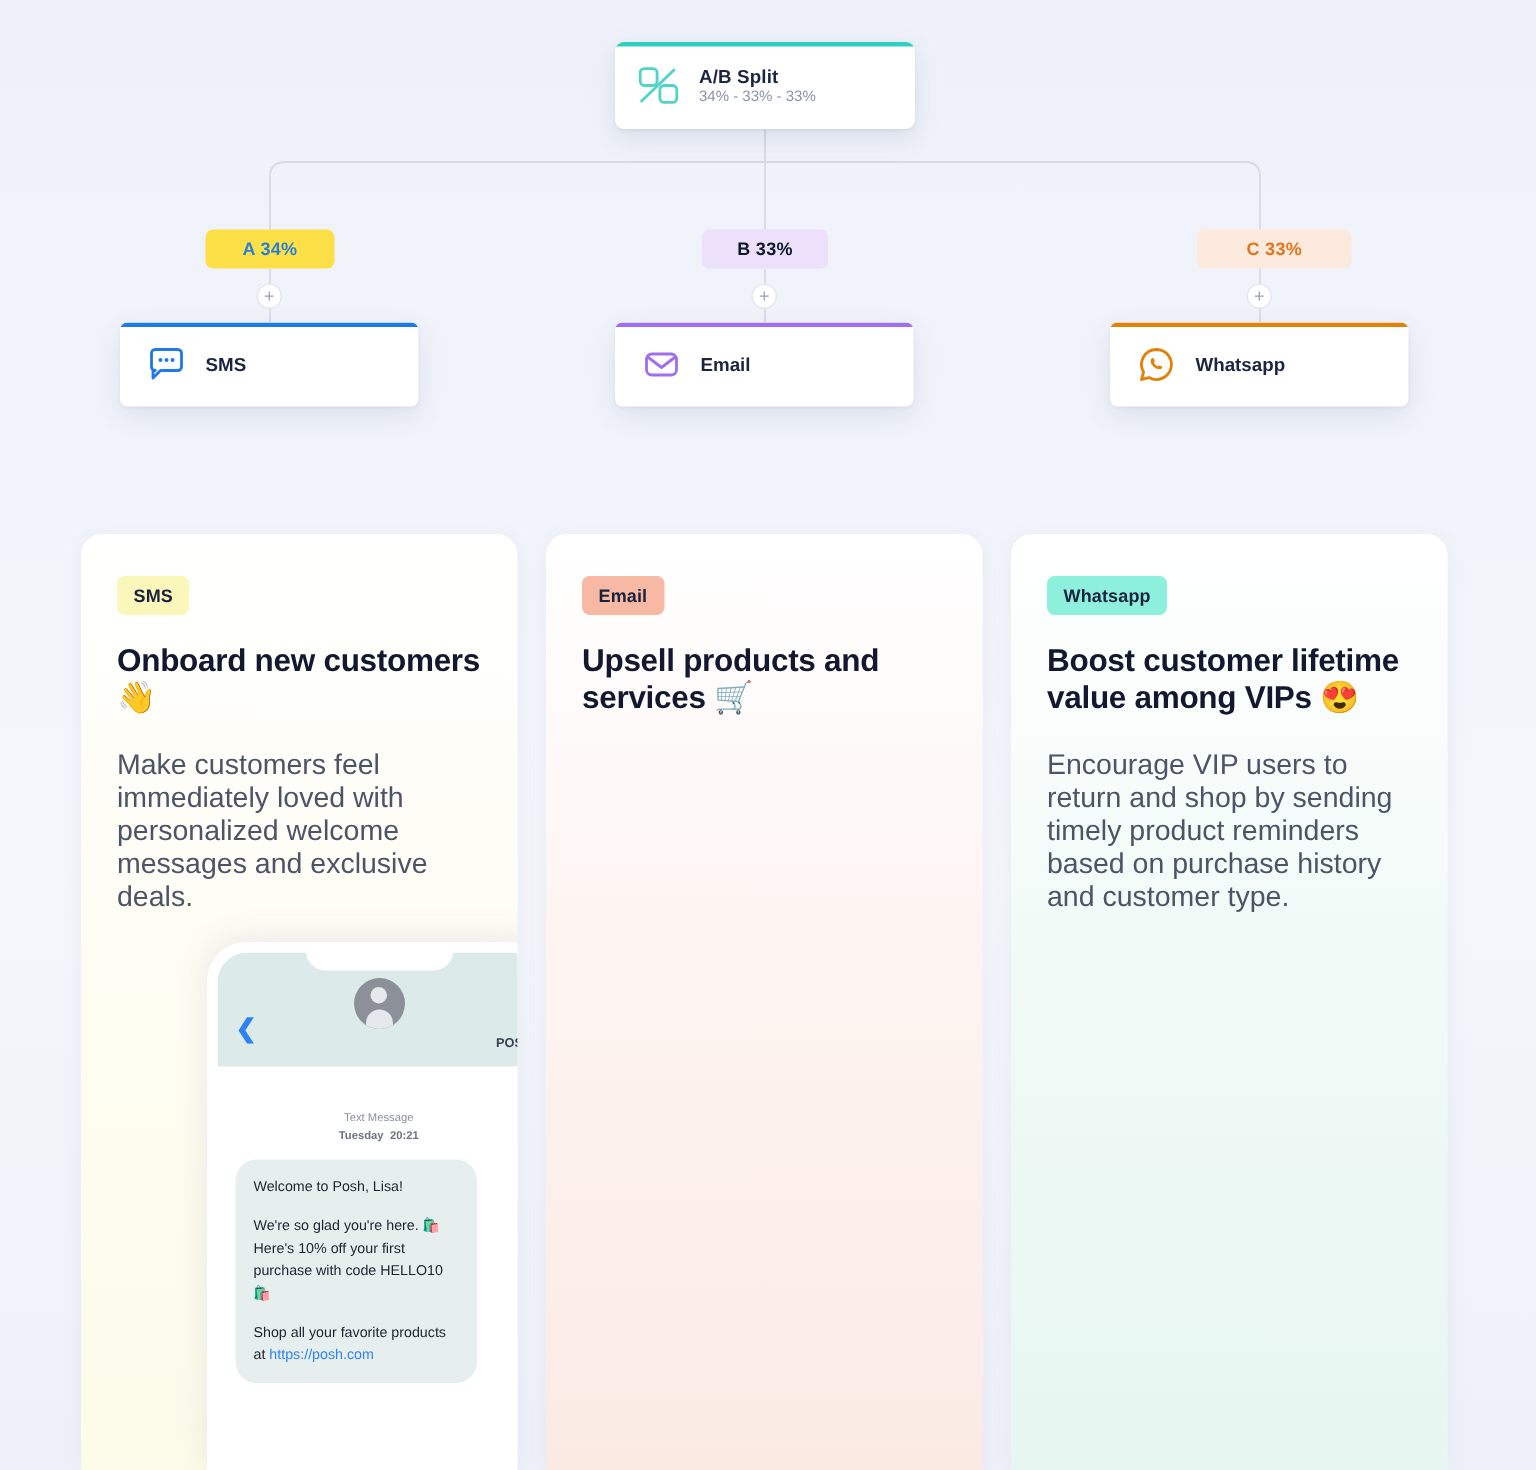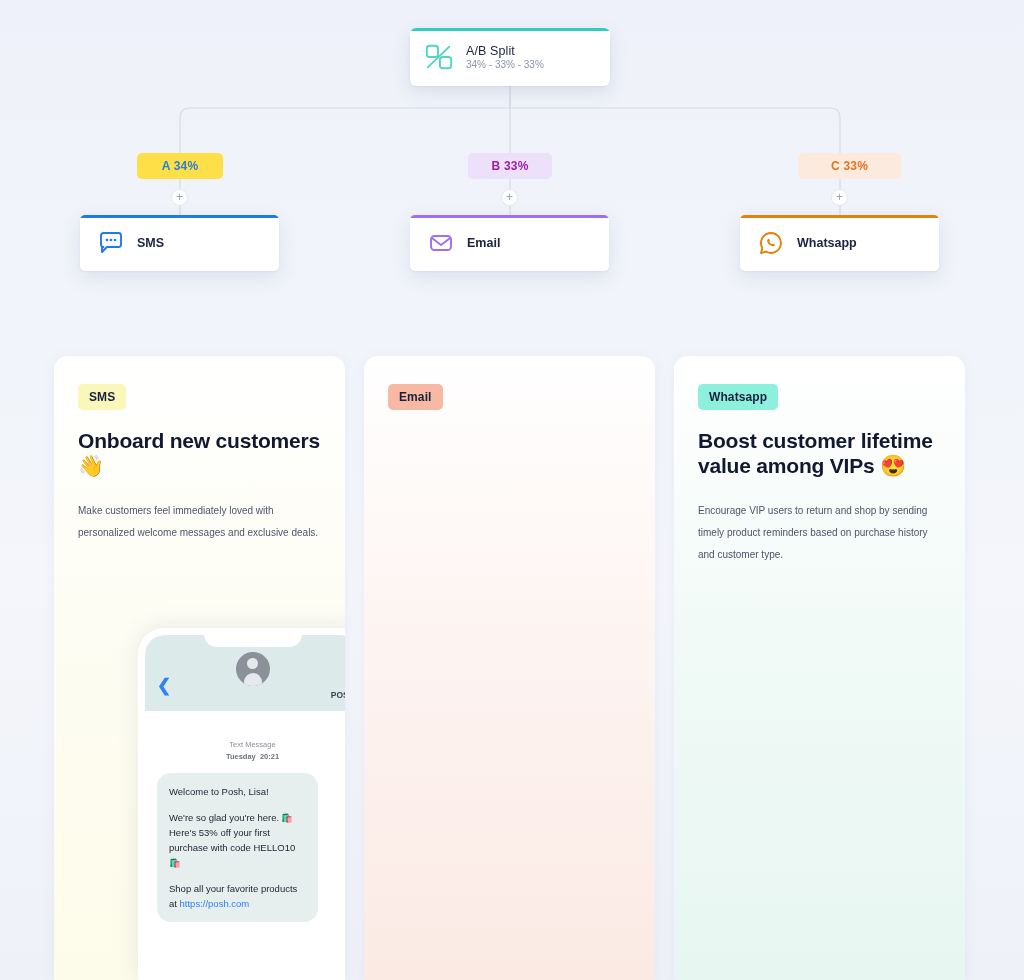--- a/index.html
+++ b/index.html
@@ -21,32 +21,32 @@
     box-shadow: 0 6px 18px rgba(70,90,140,.13), 0 1px 2px rgba(70,90,140,.08);
     overflow: hidden;
     display: flex; align-items: center;
   }
   .split-card::before {
     content:""; position: absolute; left:0; top:0; right:0; height:3px;
     background:#2ecfc0;
   }
   .split-icon { width: 30px; height: 30px; margin-left: 14px; flex: none; }
   .split-text { margin-left: 12px; }
-  .split-title { font-size: 12.5px; font-weight: normal; color:#1b2440; letter-spacing:.1px; }
+  .split-title { font-size: 12.5px; font-weight: bold; color:#1b2440; letter-spacing:.1px; }
   .split-sub { font-size: 10px; color:#8b93a8; margin-top: 1px; }
 
   .connectors { position:absolute; left:0; top:0; width:1024px; height:300px; pointer-events:none; }
 
   .branch-pill {
     position:absolute; height: 26px; border-radius: 5px;
     display:flex; align-items:center; justify-content:center;
     font-size: 12px; font-weight: bold; letter-spacing:.2px;
   }
   .pill-a { left:137px; top:153px; width:86px; background:#fde047; color:#2a7fd4; }
-  .pill-b { left:468px; top:153px; width:84px; background:#ece0fb; color:#a21caf; }
+  .pill-b { left:468px; top:153px; width:84px; background:#ece0fb; color:#0f172a; }
   .pill-c { left:798px; top:153px; width:103px; background:#fdeadf; color:#e0751b; }
 
   .plus {
     position:absolute; width:17px; height:17px; border-radius:50%;
     background:#fff; border:1px solid #e3e7f0;
     color:#9aa2b5; font-size:12px; line-height:15px; text-align:center;
   }
   .plus-a { left:171px; top:189px; }
   .plus-b { left:501px; top:189px; }
   .plus-c { left:831px; top:189px; }
@@ -81,21 +81,21 @@
   }
   .tag-sms { background:#fbf6ba; }
   .tag-mail{ background:#f8b9a4; }
   .tag-wa  { background:#8df0dd; }
 
   .fhead {
     margin:18px 24px 16px 24px; font-size:21px; line-height:25px;
     font-weight:bold; color:#11182f; letter-spacing:-.2px;
   }
   .fbody {
-    margin:22px 24px 0 24px; font-size:10px; line-height:22px; color:#4c5468;
+    margin:22px 24px 0 24px; font-size:19px; line-height:22px; color:#4c5468;
   }
 
   
   .phone {
     position:absolute; bottom:0; border-radius:26px 26px 0 0;
     background:#fff; box-shadow:0 -2px 22px rgba(80,100,150,.13);
     overflow:hidden;
   }
   .notch {
     position:absolute; left:50%; transform:translateX(-50%); top:0;
@@ -206,32 +206,33 @@
               </div>
             <div class="p1-name">POSH ›</div>
           </div>
           <div class="p1-meta">
             <span>Text Message</span><br>
             <b>Tuesday</b>
             &nbsp;<b>20:21</b>
           </div>
           <div class="bubble">
             <p>Welcome to Posh, Lisa!</p>
-            <p>We're so glad you're here. 🛍️ Here's 53% off your first purchase with code HELLO10 🛍️</p>
+            <p>We're so glad you're here. 🛍️ Here's 10% off your first purchase with code HELLO10 🛍️</p>
             <p>
               <span>Shop all your favorite products at </span>
               <a href="#">https://posh.com</a>
             </p>
           </div>
         </div>
       </div>
     </div>
 
     <div class="fcard fcard-2">
       <div class="tag tag-mail">Email</div>
+      <div class="fhead">Upsell products and services 🛒</div>
 
       
     </div>
 
     <div class="fcard fcard-3">
       <div class="tag tag-wa">Whatsapp</div>
       <div class="fhead">Boost customer lifetime value among VIPs 😍</div>
       <div class="fbody">Encourage VIP users to return and shop by sending timely product reminders based on purchase history and customer type.</div>
 
       

